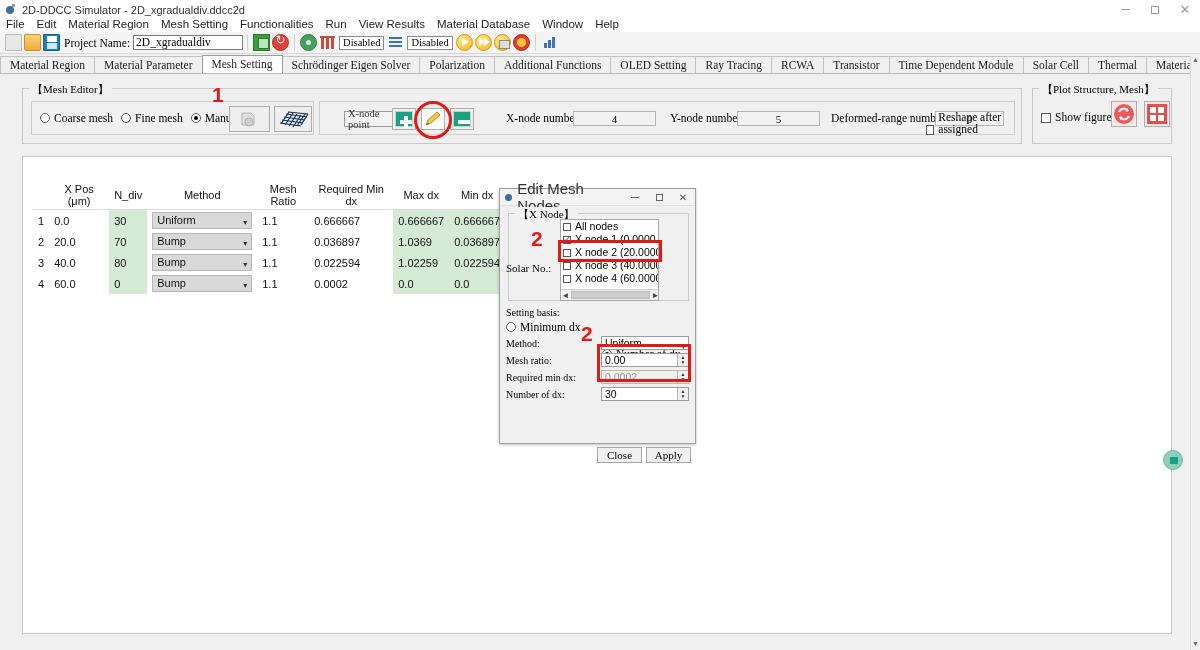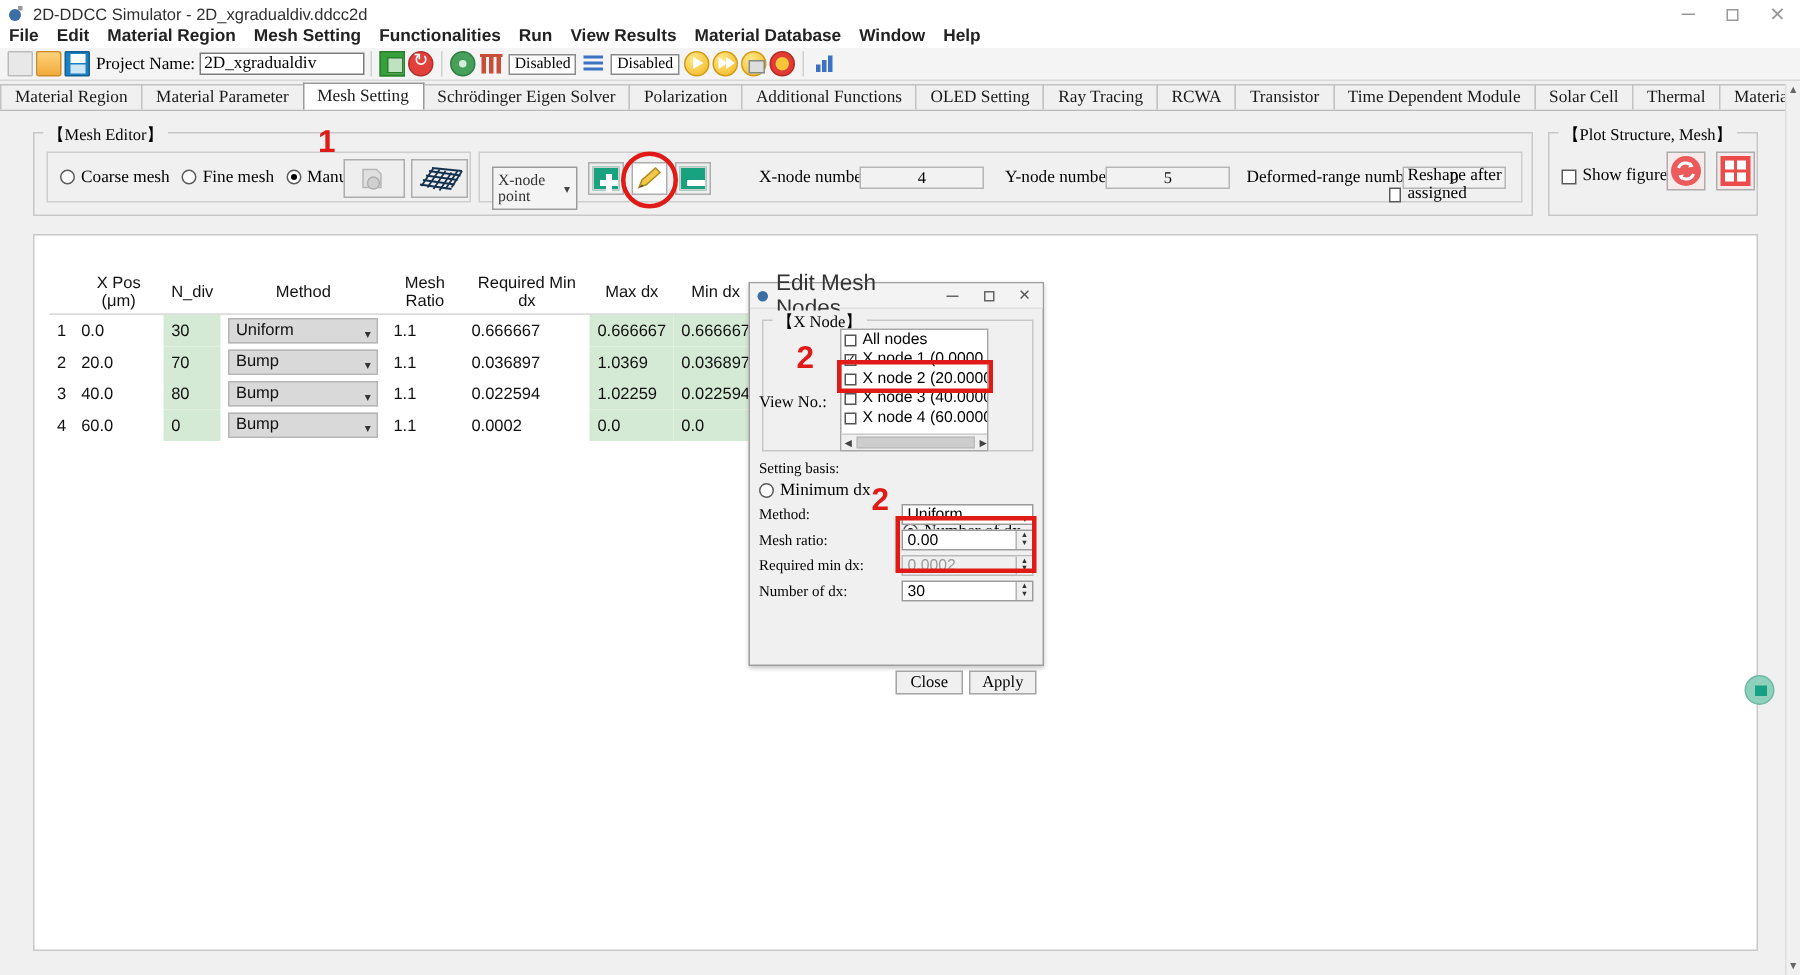--- a/index.html
+++ b/index.html
@@ -37,21 +37,21 @@
   .wincontrols .wc { width:30px; height:19px; display:flex; align-items:center; justify-content:center;
      color:#888; font-size:11px; font-family:"Liberation Sans", sans-serif; }
   .wc .dash { width:9px; height:1px; background:#9a9a9a; display:block; }
   .wc .sq { width:8px; height:8px; border:1px solid #9a9a9a; display:block; }
   .wc .x { font-size:13px; line-height:13px; color:#9a9a9a; }
 
   
   .menubar {
     position:absolute; left:0; top:16px; width:1200px; height:16px;
     display:flex; align-items:center; background:#ffffff;
-    font-family:"Liberation Sans", sans-serif; font-size:11.5px; color:#222;font-weight:bold;
+    font-family:"Liberation Sans", sans-serif; font-size:11.5px; color:#222;
   }
   .menubar .mi { padding:0 6px; height:16px; line-height:16px; white-space:nowrap; }
 
   
   .toolbar {
     position:absolute; left:0; top:32px; width:1200px; height:22px;
     background:#f4f4f4; border-bottom:1px solid #d8d8d8;
     display:flex; align-items:center;
   }
   .tb-sep { width:1px; height:17px; background:#cfcfcf; margin:0 4px; }
@@ -368,21 +368,21 @@
                 <path d="M7 13 L28 16"></path>
                 <path d="M9 10 L30 13"></path>
               <path d="M11 7 L32 10"></path>
                 <path d="M13 5 L33 7"></path>
             </g>
           </svg>
         </div>
       </div>
 
       <div class="inner-panel" style="left:296px; top:12px; width:696px; height:34px;">
-        <div class="sel-box" style="position:absolute; left:8px; top:9px; width:57px; height:29px;">
+        <div class="sel-box" style="position:absolute; left:24px; top:9px; width:57px; height:16px;">
           <span>X-node point</span>
           <span class="chev">▾</span>
         </div>
         <div class="btn-img" style="position:absolute; left:72px; top:6px; width:24px; height:22px;">
           <span class="tealbtn" style="position:absolute; left:2px; top:2px; right:2px; bottom:2px;">
             <span class="plus-h" style="left:4px; top:8px; width:12px; height:4px;"></span>
             <span class="plus-v" style="left:8px; top:4px; width:4px; height:12px;"></span>
           </span>
         </div>
         <div class="btn-img" style="position:absolute; left:101px; top:6px; width:24px; height:22px; background:#fff;">
@@ -521,21 +521,21 @@
             <span style="display:block;width:7px;height:7px;border:1px solid #666;"></span>
           </div>
         <div class="c">✕</div>
       </div>
     </div>
 
     <div class="xnode-group">
       <div class="xnode-title">【X Node】</div>
     </div>
 
-    <span class="nodeno-lbl">View No.:</span>
+    <span class="nodeno-lbl">Solar No.:</span>
 
     <div class="nodelist">
       <div class="nl-item">
           <span class="box"></span>
           <span>All nodes</span>
         </div>
       <div class="nl-item checked">
           <span class="box"></span>
           <span>X node 1 (0.0000 μ</span>
         </div>

